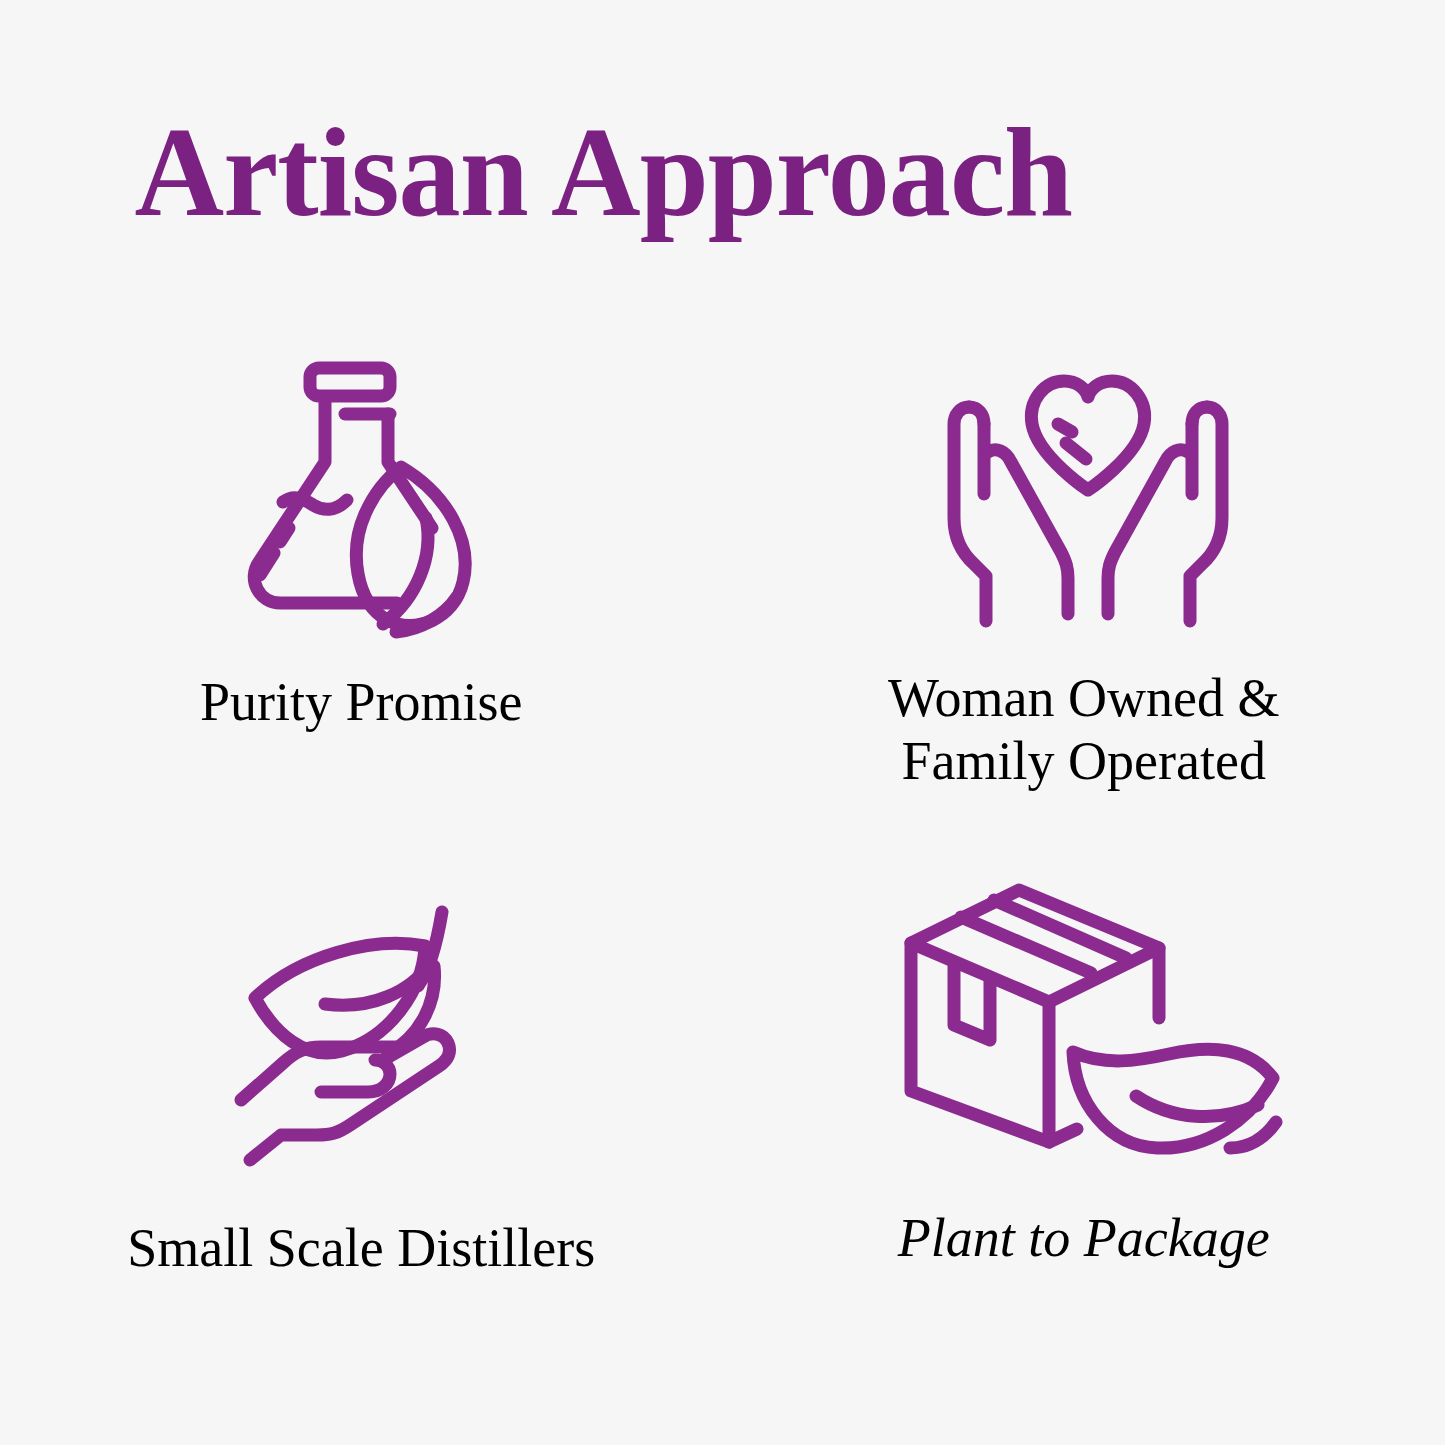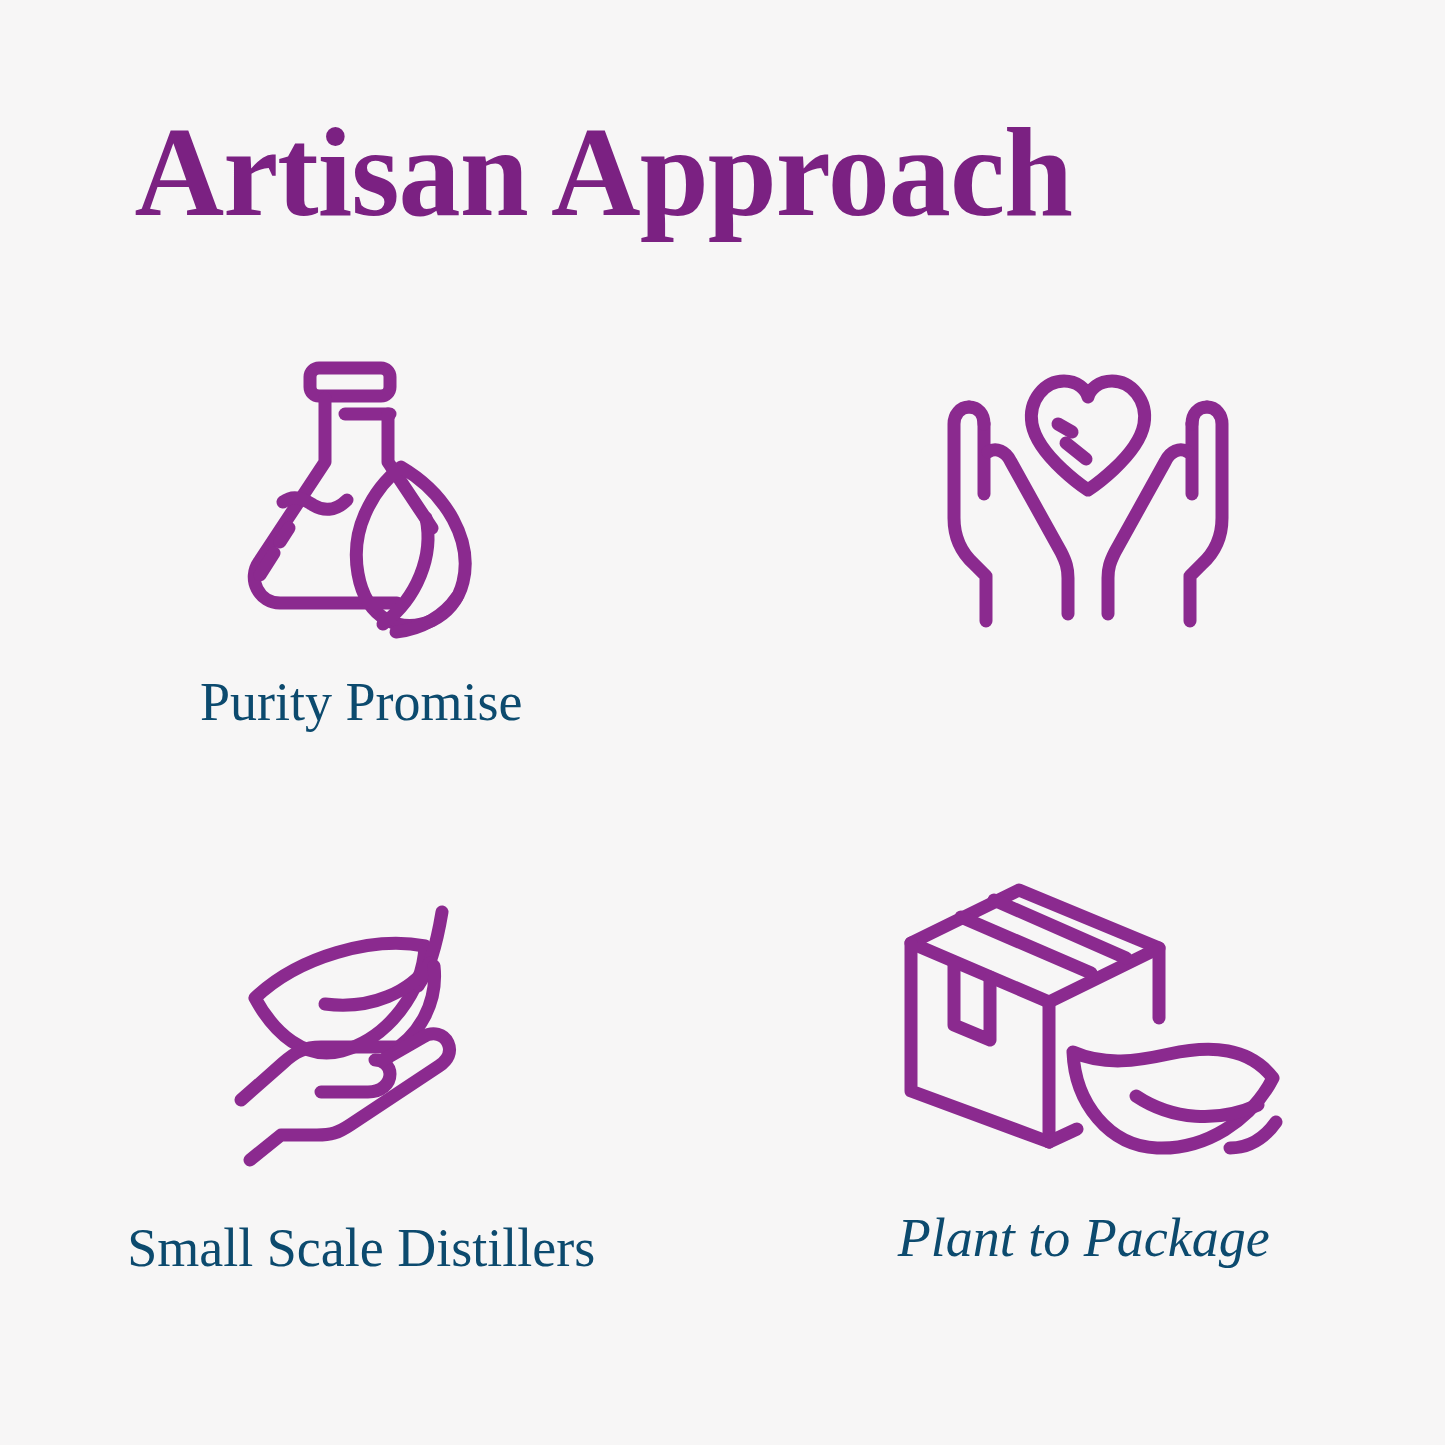--- a/index.html
+++ b/index.html
@@ -74,21 +74,21 @@
   .icon-box svg {
     display: block;
     overflow: visible;
   }
 
   .cell-label {
     margin-top: 22px;
     font-family: "Liberation Serif", "DejaVu Serif", serif;
     font-size: 54px;
     line-height: 1.16;
-    color: #0c4a6e;
+    color: #000000;
     text-align: center;
     letter-spacing: 0px;
     white-space: pre-line;
     max-width: 640px;
   }
 
   
   .cell-1 .icon-box { padding-left: 10px; }
   .cell-1 .cell-label { margin-top: 26px; }
 
@@ -169,20 +169,22 @@
           </g>
           <g class="ico">
 
             <path d="M269 44 c9 0 15 8 15 17 v94 c0 22 -9 36 -20 46 l-12 12 v45"></path>
             <path d="M254 61 v70"></path>
             <path d="M254 61 c0 -10 6 -17 15 -17"></path>
             <path d="M250 89 c-8 -5 -18 -1 -23 10 l-50 90 c-5 10 -7 16 -7 26 v36"></path>
           </g>
         </svg>
       </div>
+      <div class="cell-label">Woman Owned &amp;
+Family Operated</div>
     </div>
 
     <div class="cell cell-3">
       <div class="icon-box">
         <svg width="260" height="250" viewBox="0 0 260 250" aria-hidden="true">
           <g class="ico">
 
             <path d="M22 100 c44 -42 118 -62 170 -52 c-2 45 -36 92 -83 105 c-37 10 -68 -18 -87 -53 z"></path>
 
             <path d="M209 14 c-6 36 -13 57 -24 74"></path>

